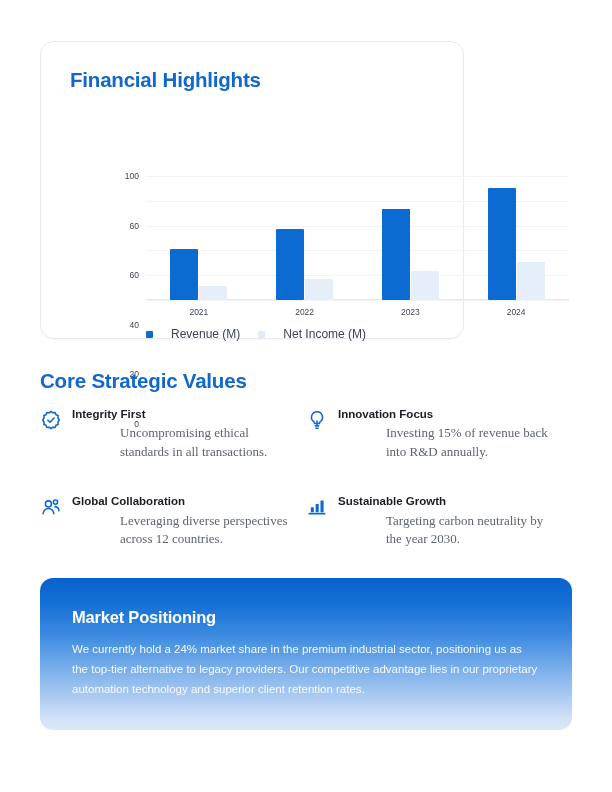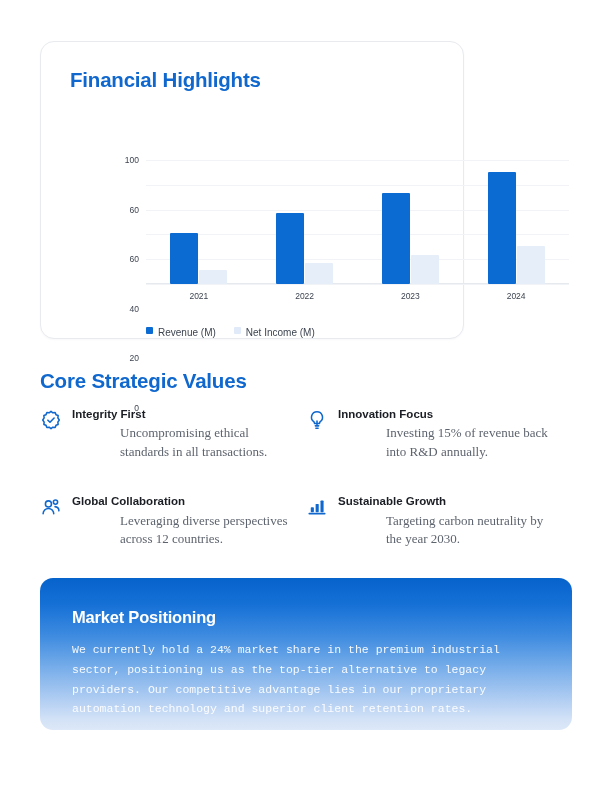--- a/index.html
+++ b/index.html
@@ -42,21 +42,21 @@
     font-size: 20.5px;
     font-weight: bold;
     color: #1068CE;
     letter-spacing: -0.2px;
   }
 
   
   .plot {
     position: absolute;
     left: 105px;
-    top: 118px;
+    top: 134px;
     width: 423px;
     height: 124px;
   }
   .gridline {
     position: absolute;
     left: 0;
     width: 100%;
     height: 1px;
     background: #f1f3f6;
   }
@@ -102,23 +102,23 @@
   .legend {
     position: absolute;
     left: 105px;
     top: 285px;
     display: flex;
     align-items: center;
     gap: 18px;
   }
   .legend-item {
     display: flex;
-    align-items: flex-start;
-    gap: 5px;
-    font-size: 10px;
+    align-items: center;
+    gap: 18px;
+    font-size: 12px;
     color: #3d4450;
   }
   .swatch {
     width: 7px;
     height: 7px;
     border-radius: 1px;
     flex: none;
   }
   .swatch.revenue { background: #0B6BD3; }
   .swatch.income  { background: #E0EAF8; }
@@ -195,21 +195,21 @@
     overflow: hidden;
   }
   .market-title {
     font-size: 16.5px;
     font-weight: bold;
     color: #ffffff;
     letter-spacing: -0.2px;
     margin-bottom: 13px;
   }
   .market-body {
-    font-family: Liberation Mono, monospace;
+    font-family: Liberation Sans, sans-serif;
     font-size: 11.5px;
     line-height: 1.72;
     color: rgba(255,255,255,0.93);
     max-width: 470px;
   }
 </style>
 </head>
 <body>
 
 <div class="page">

